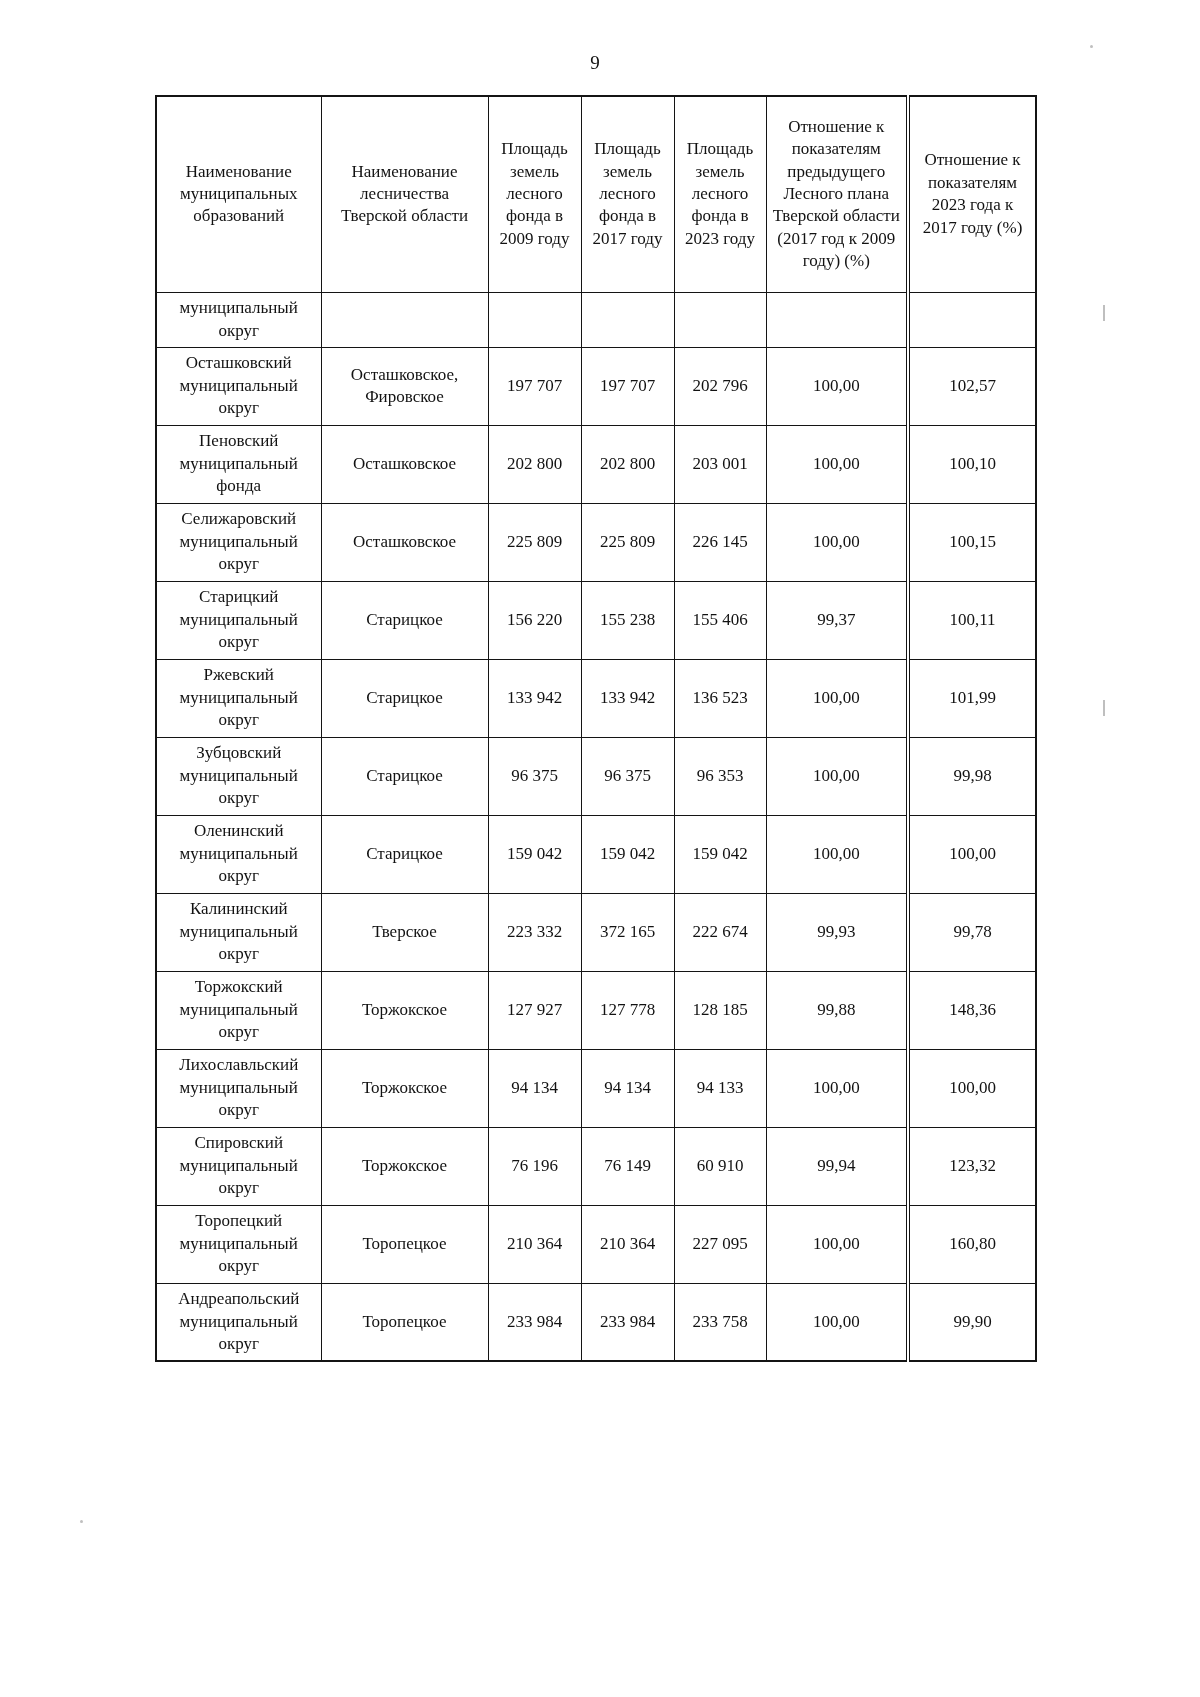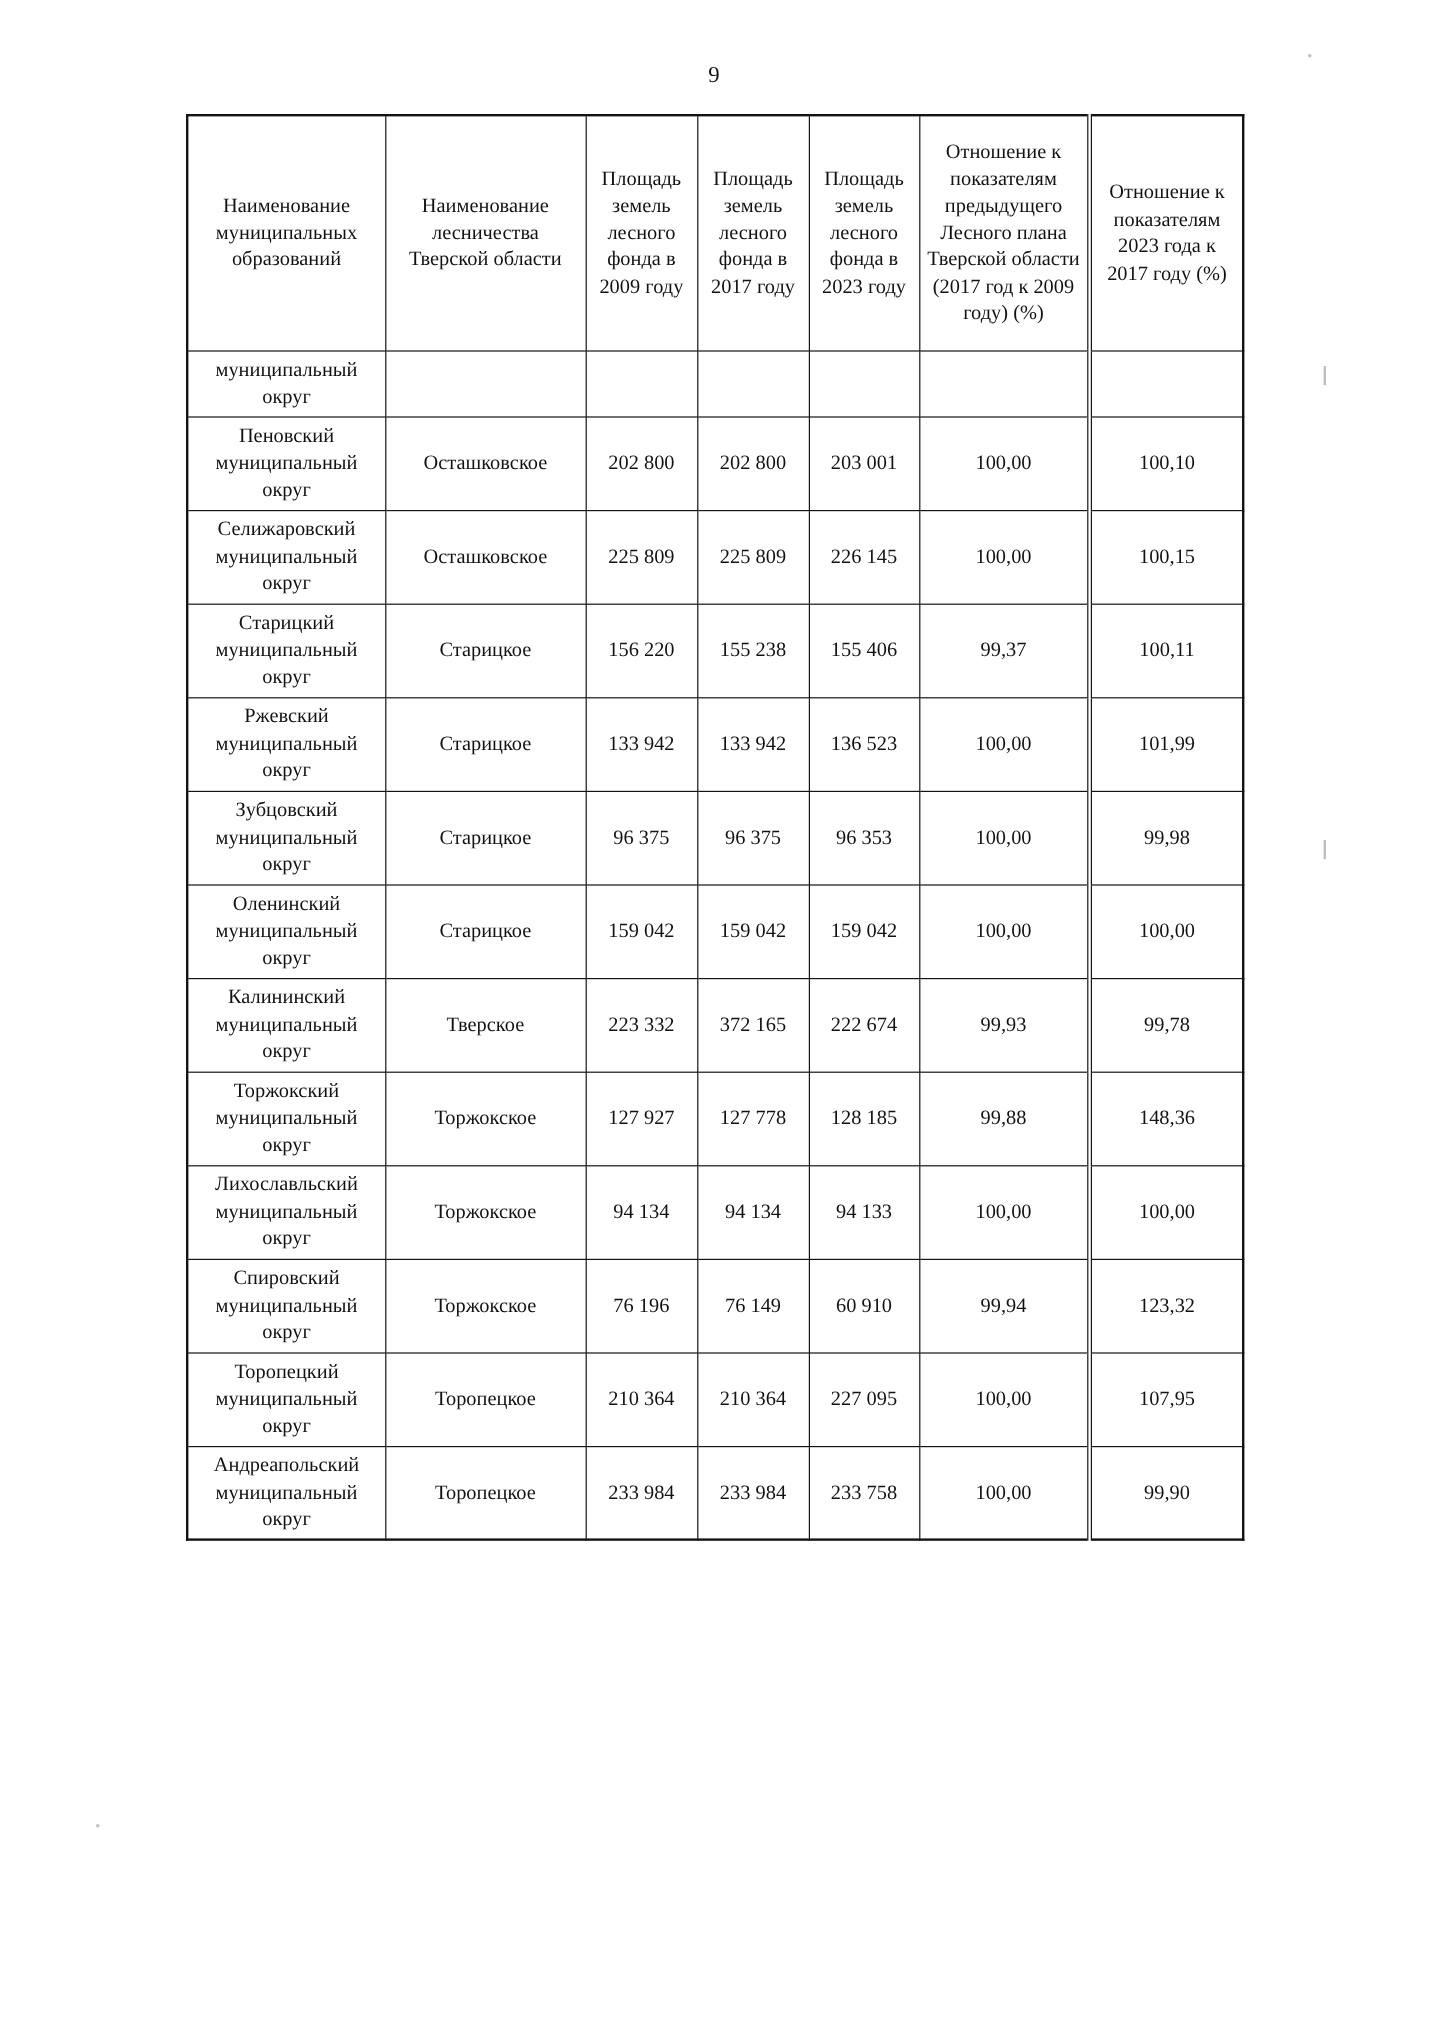--- a/index.html
+++ b/index.html
@@ -102,21 +102,30 @@
         <tr class="partial">
           <td>муниципальный округ</td>
           <td></td>
           <td></td>
           <td></td>
           <td></td>
           <td></td>
           <td></td>
         </tr>
         <tr>
-          <td>Пеновский муниципальный округ</td>
+          <td>Осташковский муниципальный округ</td>
+          <td>Осташковское, Фировское</td>
+          <td>197 707</td>
+          <td>197 707</td>
+          <td>202 796</td>
+          <td>100,00</td>
+          <td>102,57</td>
+        </tr>
+        <tr>
+          <td>Пеновский муниципальный фонда</td>
           <td>Осташковское</td>
           <td>202 800</td>
           <td>202 800</td>
           <td>203 001</td>
           <td>100,00</td>
           <td>100,10</td>
         </tr>
         <tr>
           <td>Селижаровский муниципальный округ</td>
           <td>Осташковское</td>
@@ -198,21 +207,21 @@
           <td>99,94</td>
           <td>123,32</td>
         </tr>
         <tr>
           <td>Торопецкий муниципальный округ</td>
           <td>Торопецкое</td>
           <td>210 364</td>
           <td>210 364</td>
           <td>227 095</td>
           <td>100,00</td>
-          <td>107,95</td>
+          <td>160,80</td>
         </tr>
         <tr>
           <td>Андреапольский муниципальный округ</td>
           <td>Торопецкое</td>
           <td>233 984</td>
           <td>233 984</td>
           <td>233 758</td>
           <td>100,00</td>
           <td>99,90</td>
         </tr>

